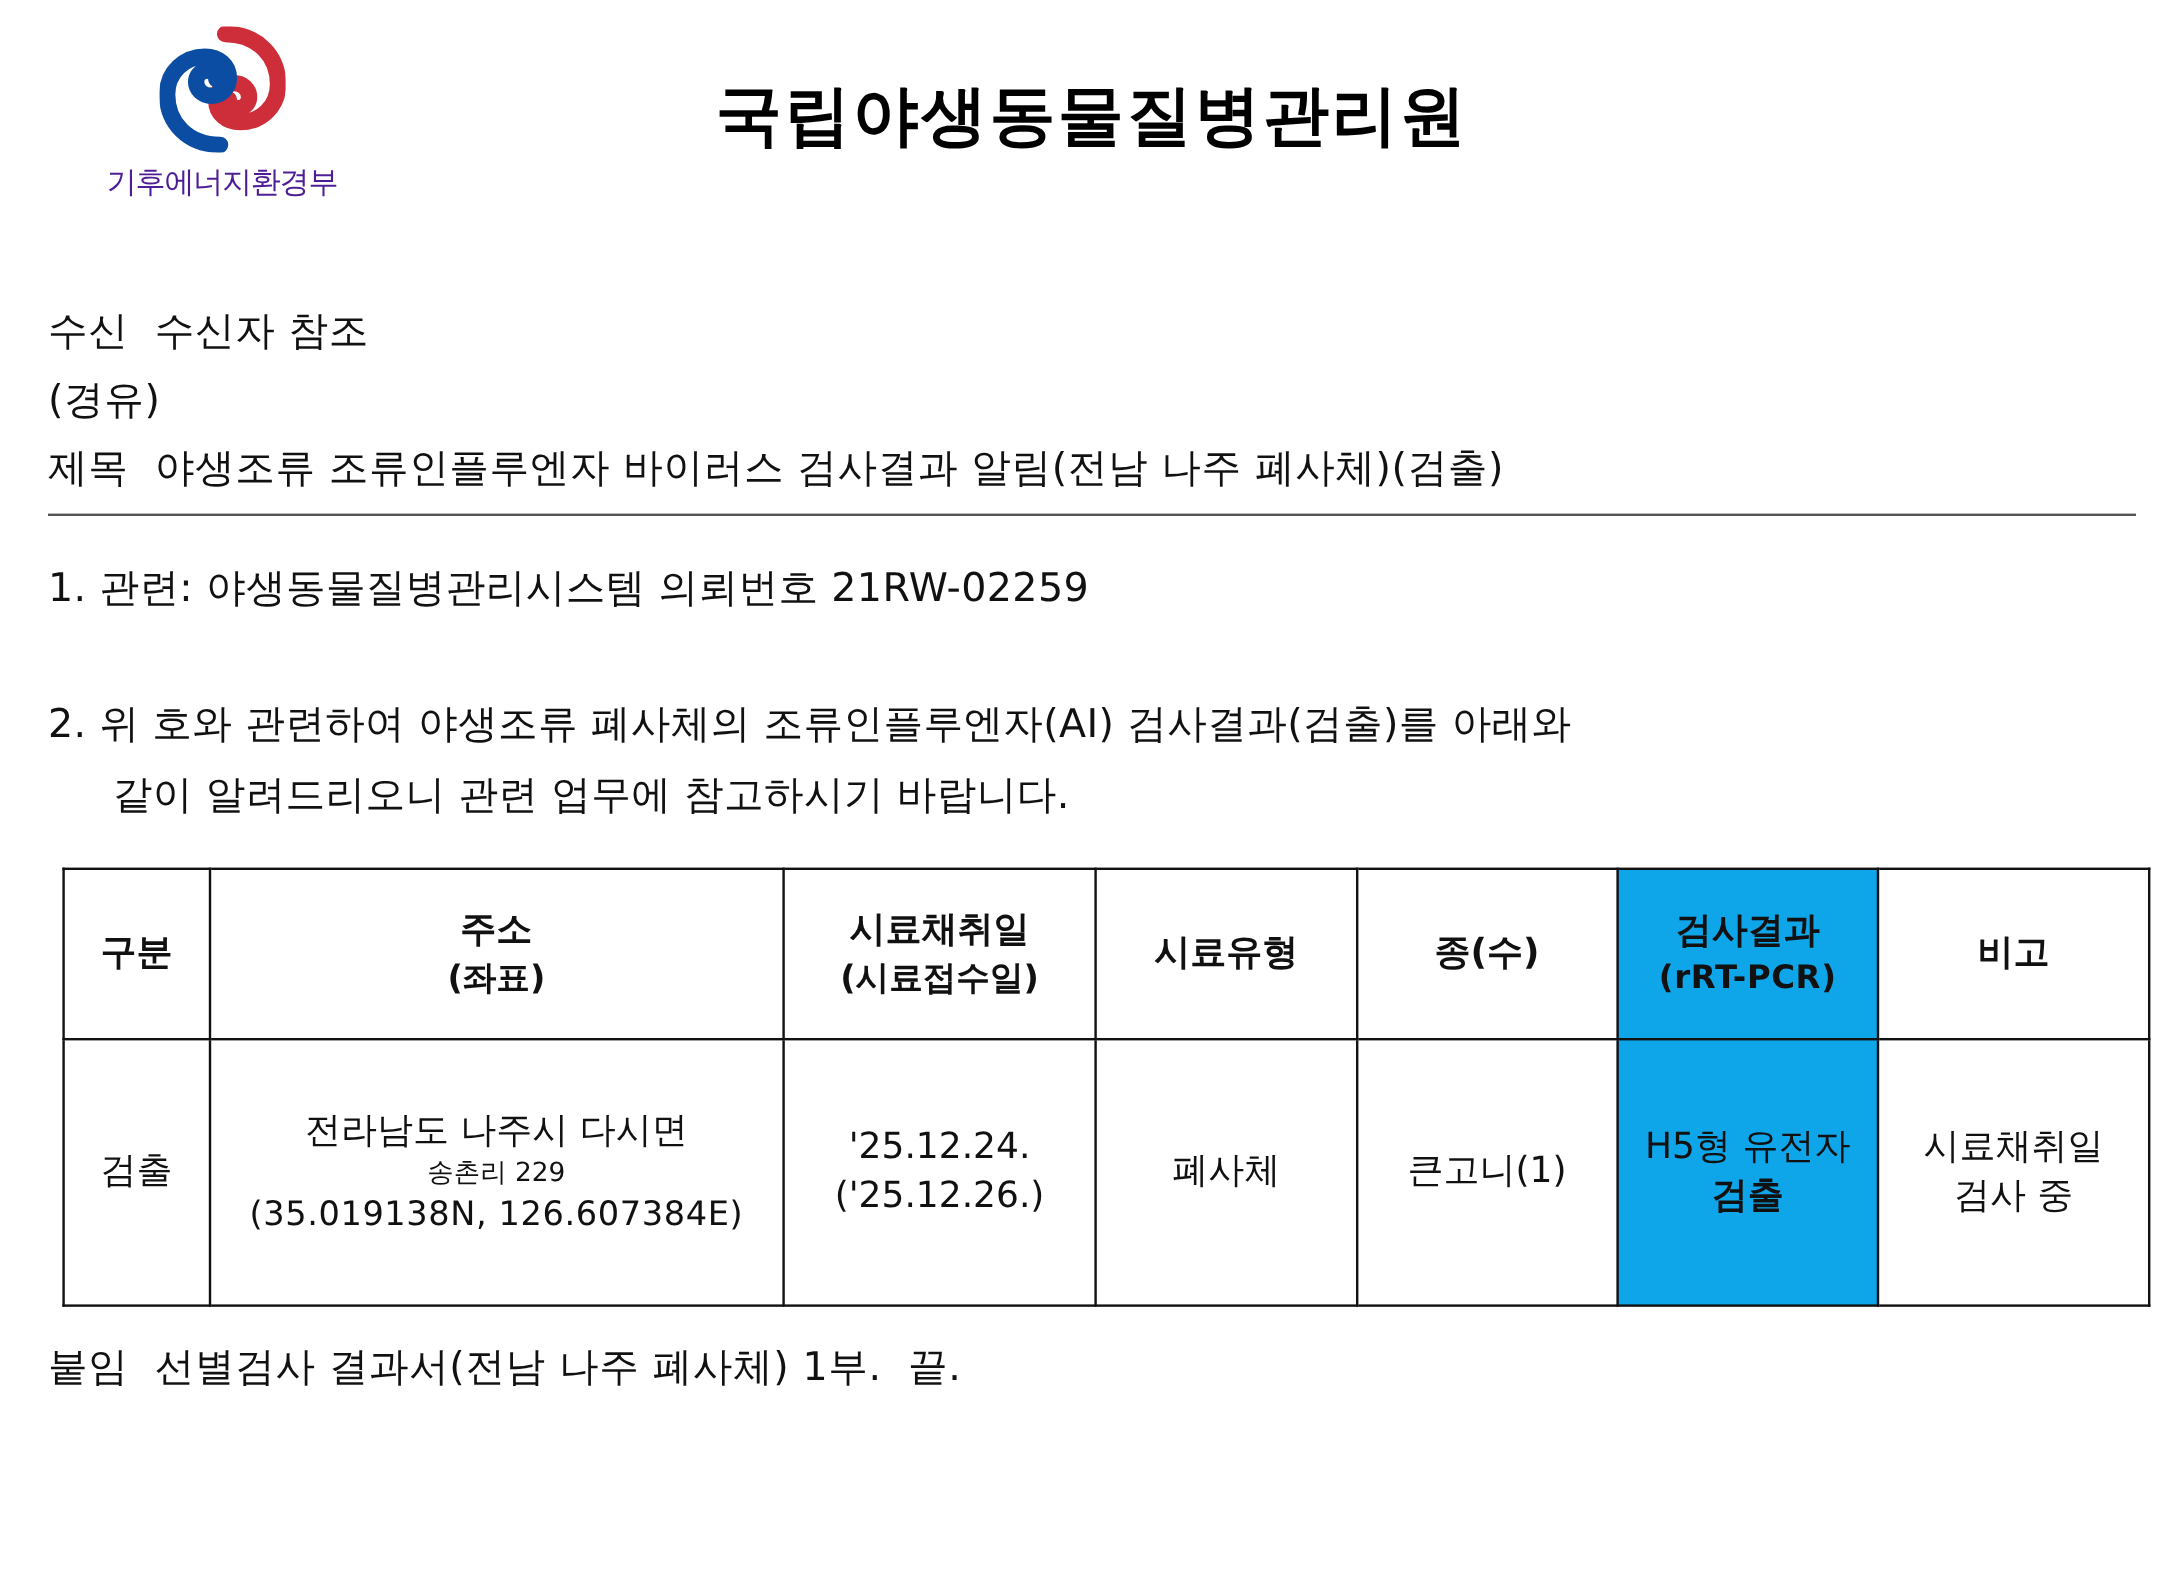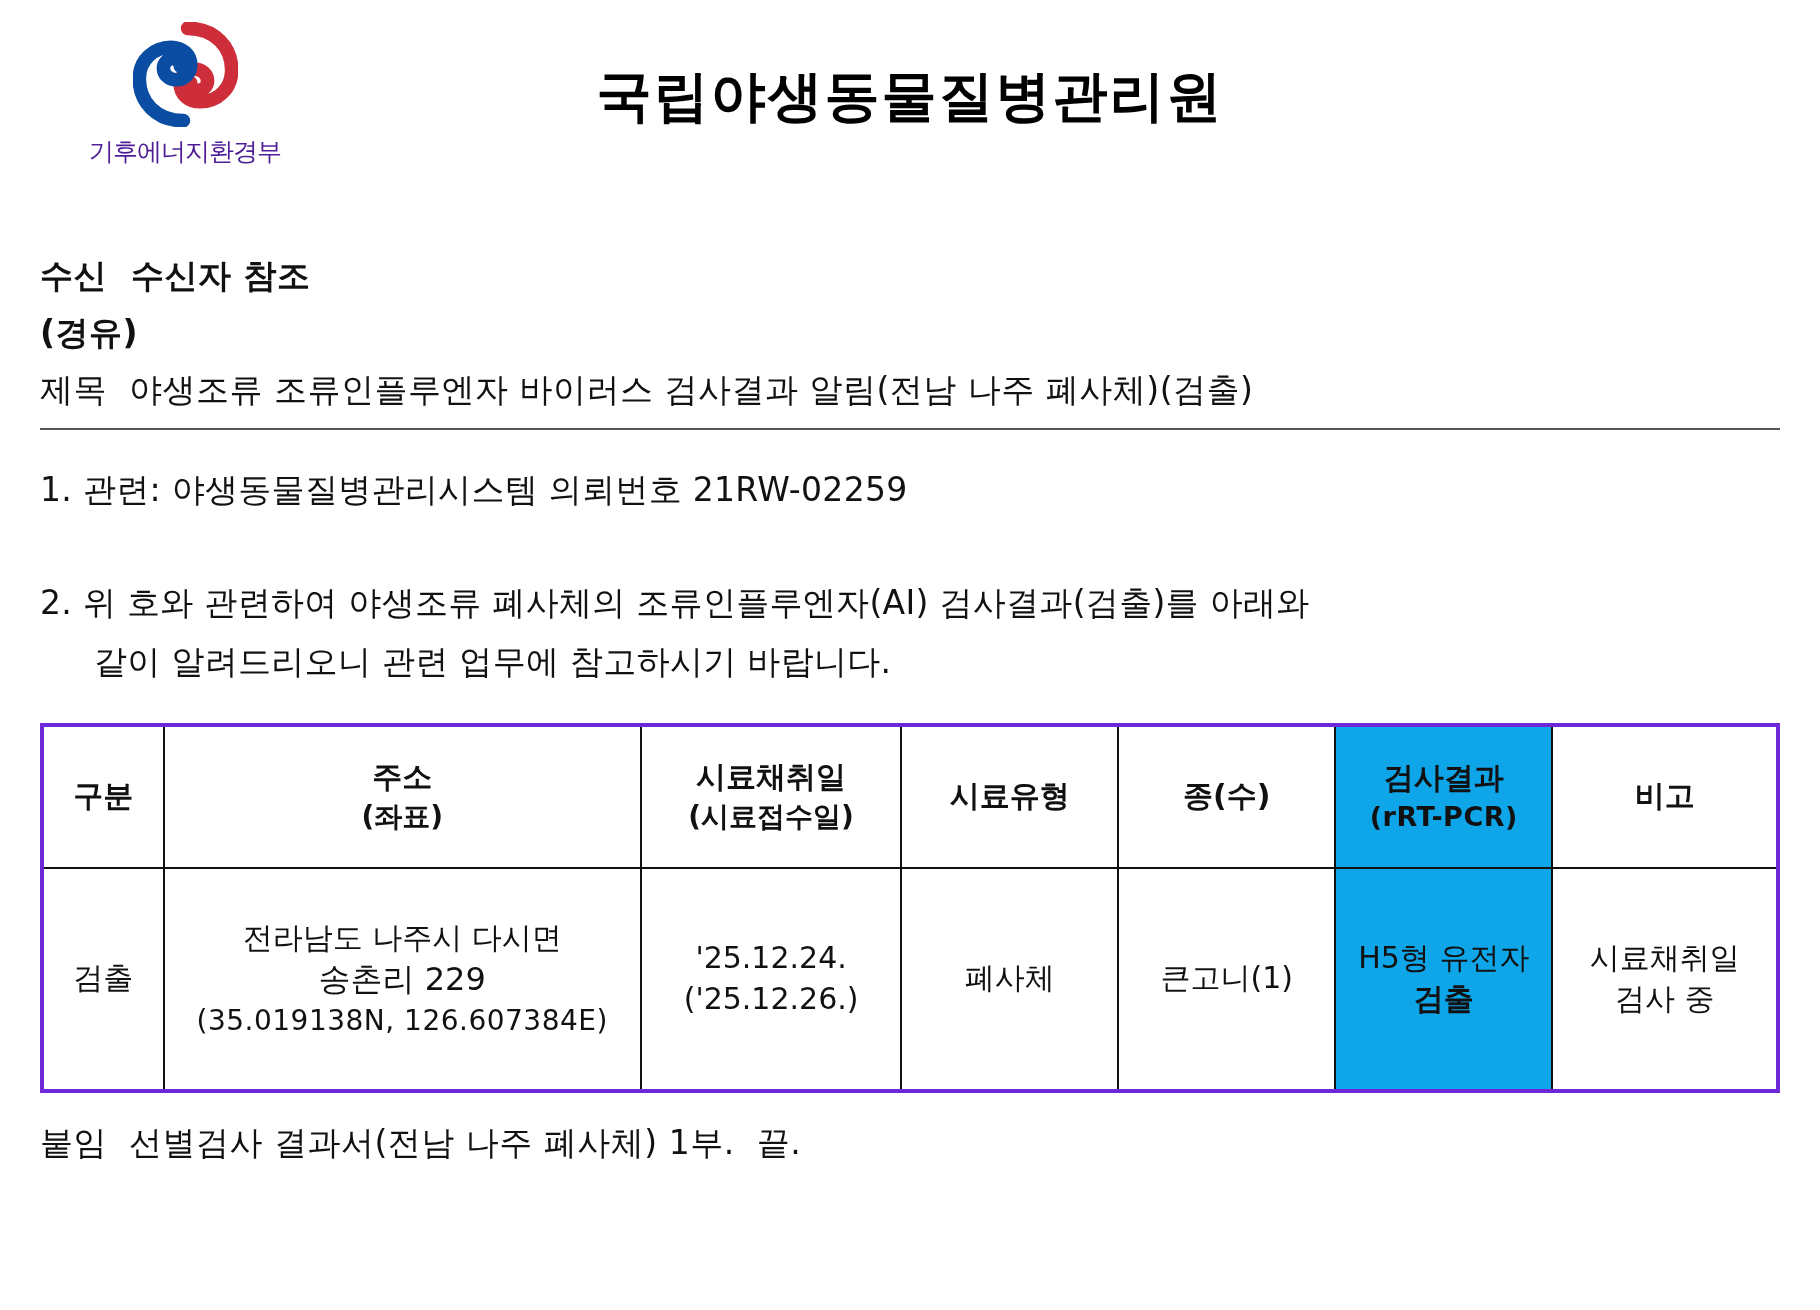--- a/index.html
+++ b/index.html
@@ -63,21 +63,20 @@
   
   .addr-block {
     margin-top: 48px;
     font-size: 33px;
     line-height: 1.72;
     color: #111;
   }
   .addr-line {
     white-space: pre;
     letter-spacing: 0.5px;
-    font-weight: bold;
   }
   .subject-line {
     white-space: pre;
     letter-spacing: 0.5px;
     padding-bottom: 10px;
     border-bottom: 2px solid #555;
     display: block;
   }
 
   
@@ -98,21 +97,22 @@
     padding-left: 54px;
     margin-top: 6px;
   }
 
   
   table.result {
     margin-top: 34px;
     border-collapse: collapse;
     width: 100%;
     table-layout: fixed;
-    border: 4px solid #6d28d9;
+    border: 2px solid #6d28d9;
+    margin-left: 12px;
   }
   table.result th,
   table.result td {
     border: 2px solid #111;
     text-align: center;
     vertical-align: middle;
     font-size: 30px;
     line-height: 1.35;
     padding: 10px 6px;
     color: #111;
@@ -228,21 +228,21 @@
         <th>
           <span>비고</span>
         </th>
       </tr>
     </thead>
     <tbody>
       <tr>
         <td>검출</td>
         <td>
           <span>전라남도 나주시 다시면</span>
-          <span class="sub" style="font-size:32px">송촌리 229</span>
+          <span class="sub" style="font-size:22px">송촌리 229</span>
           <span class="mono-sub" style="font-size:28px">(35.019138N, 126.607384E)</span>
         </td>
         <td>
           <span>'25.12.24.</span>
           <span class="sub" style="font-size:30px">('25.12.26.)</span>
         </td>
         <td>폐사체</td>
         <td>큰고니(1)</td>
         <td class="res-cell">
           <span>H5형 유전자</span>

